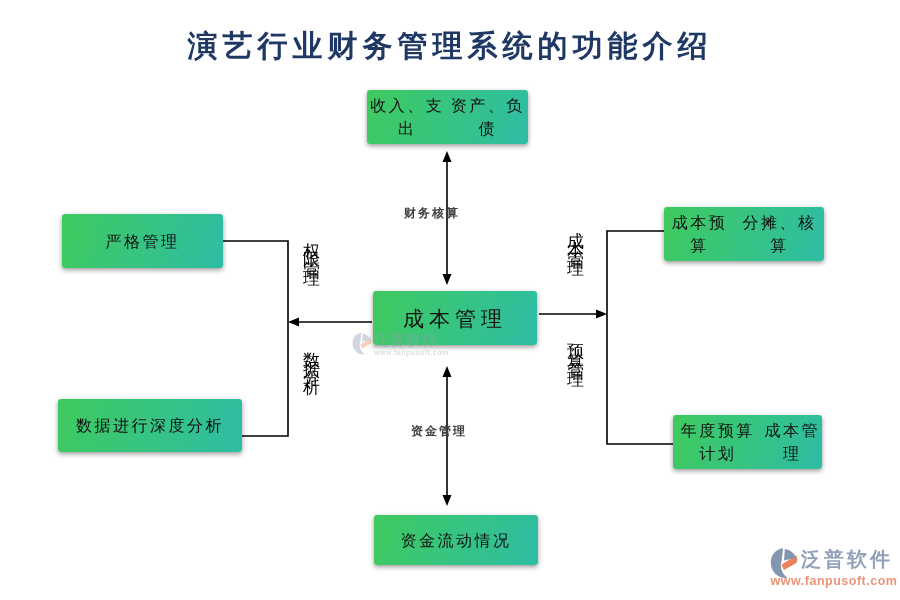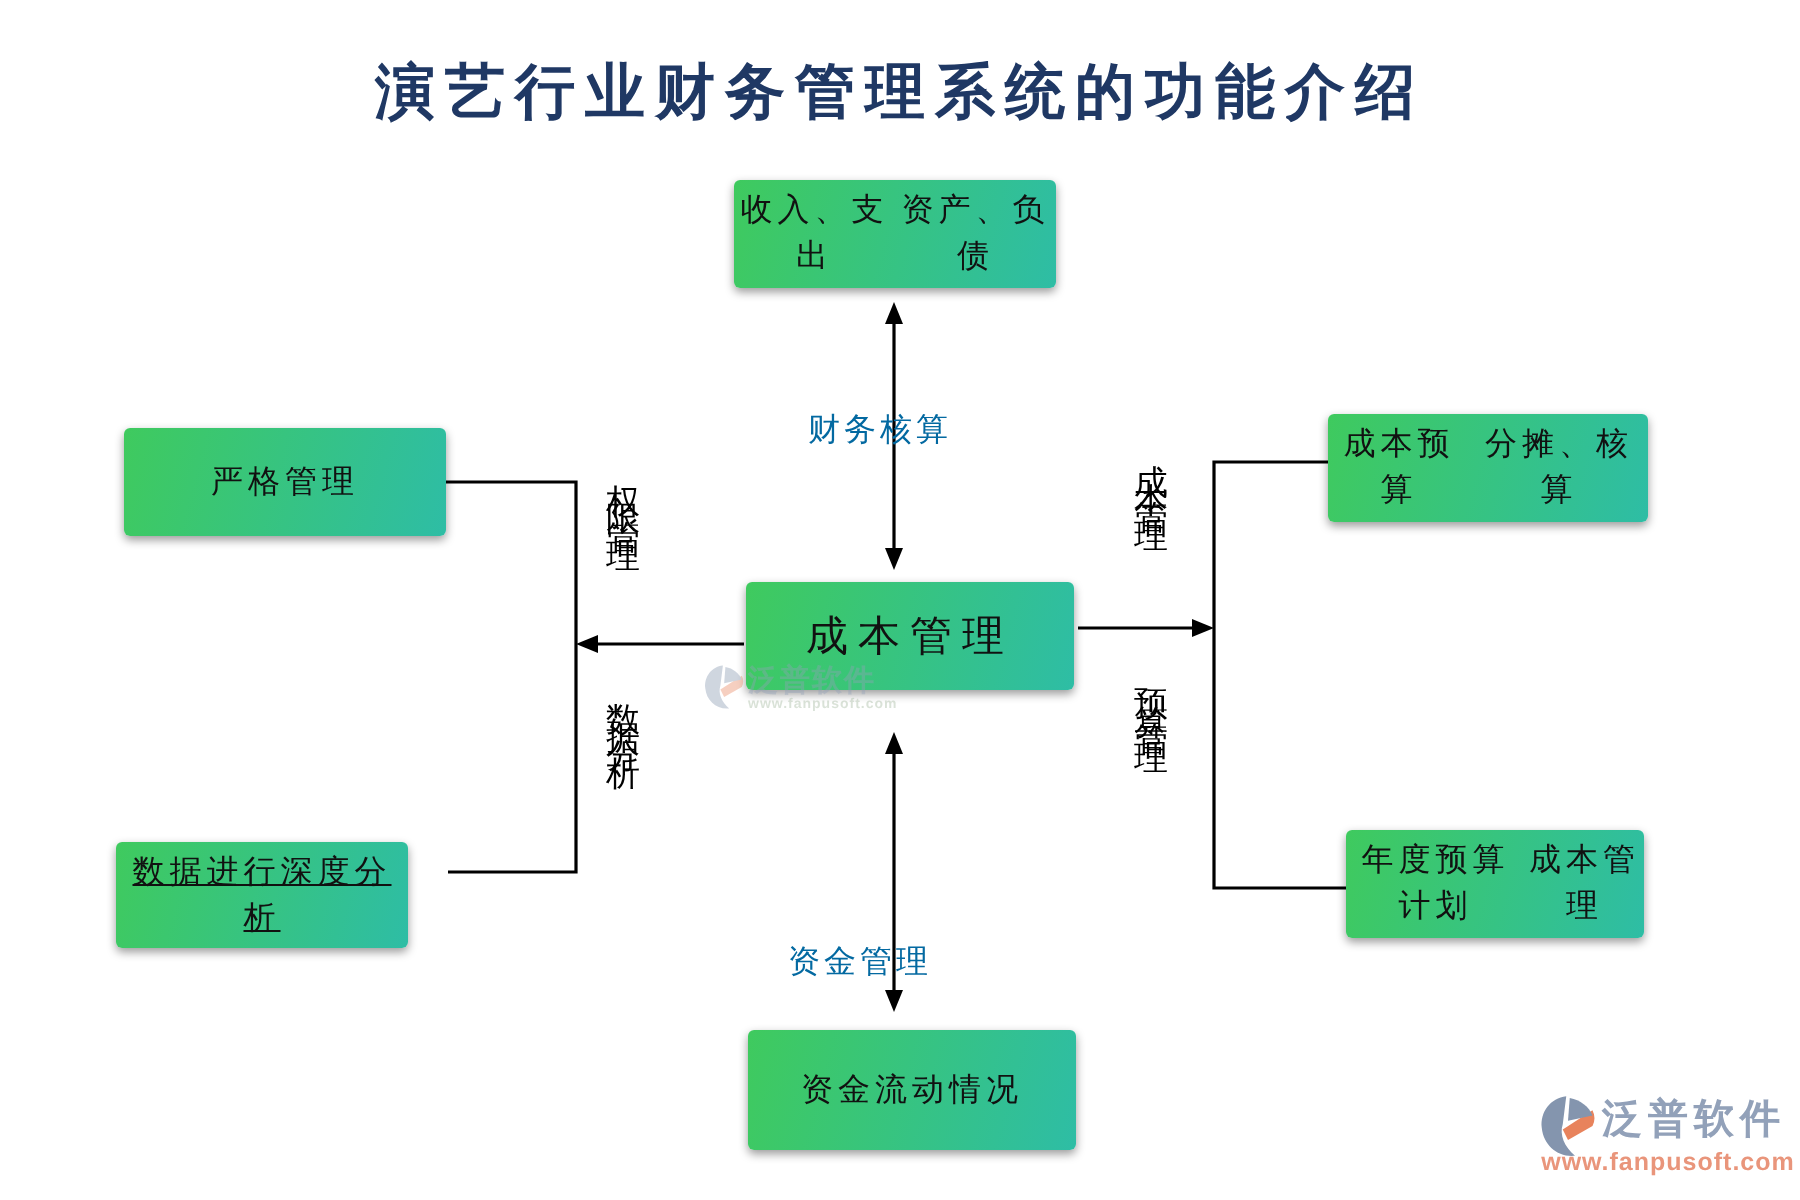--- a/index.html
+++ b/index.html
@@ -22,28 +22,28 @@
   .node{
     position:absolute;z-index:2;
     background:linear-gradient(105deg,#3fca5e 0%,#2ebda5 100%);
     border-radius:3px;box-shadow:0 2px 5px rgba(0,0,0,0.40);
     display:flex;flex-direction:row;align-items:center;justify-content:center;
     color:#111;font-size:16px;letter-spacing:2.5px;line-height:23px;text-align:center;
   }
   #nb-top   {left:367px;top: 90px;width:161px;height:54px;}
   #nb-center{left:373px;top:291px;width:164px;height:54px;font-size:21px;letter-spacing:5px;}
   #nb-ltop  {left: 62px;top:214px;width:161px;height:54px;}
-  #nb-lbot  {left: 58px;top:421px;width:146px;height:53px;text-decoration:underline;}
+  #nb-lbot  {left: 58px;top:399px;width:184px;height:53px;}
   #nb-rtop  {left:664px;top:207px;width:160px;height:54px;}
   #nb-rbot  {left:673px;top:415px;width:149px;height:54px;}
-  #nb-bot   {left:374px;top:515px;width:164px;height:60px;}
+  #nb-bot   {left:374px;top:515px;width:164px;height:50px;}
   
-  .hlabel{position:absolute;z-index:3;color:#0369a1;font-size:16px;letter-spacing:2px;white-space:nowrap;}
+  .hlabel{position:absolute;z-index:3;color:#404040;font-size:12px;letter-spacing:2px;white-space:nowrap;font-weight:bold;}
   #el-top{left:404px;top:205px;}
-  #el-bottom{left:394px;top:423px;margin-top:48px;}
+  #el-bottom{left:411px;top:423px;}
   .vlabel{
     position:absolute;z-index:3;color:#000;font-size:17px;
     writing-mode:vertical-rl;text-orientation:upright;letter-spacing:9px;line-height:17px;
   }
   #el-ltop{left:303px;top:229px;}
   #el-lbot{left:303px;top:338px;}
   #el-rtop{left:567px;top:219px;}
   #el-rbot{left:567px;top:330px;}
   
   .brand{position:absolute;z-index:4;}

